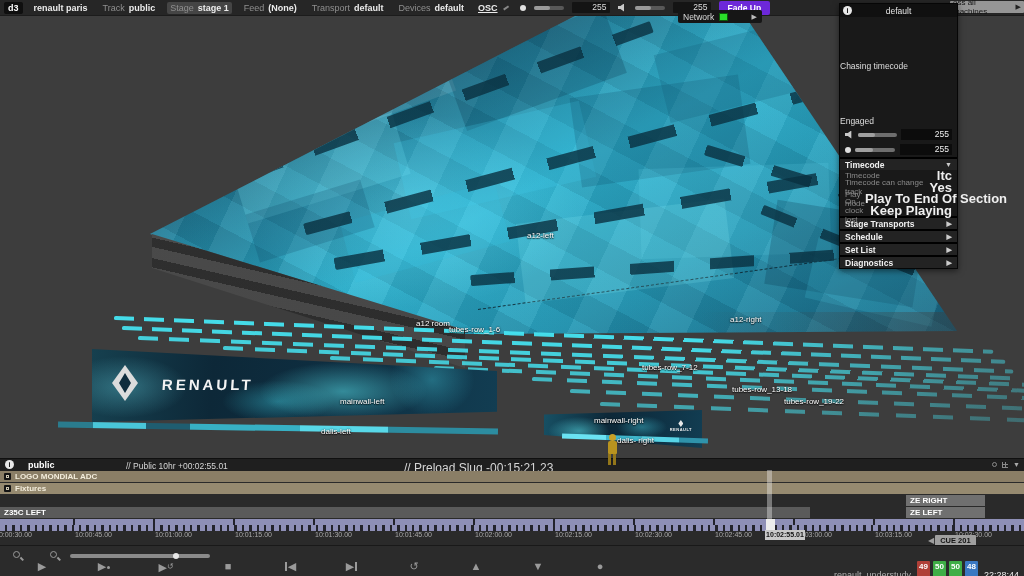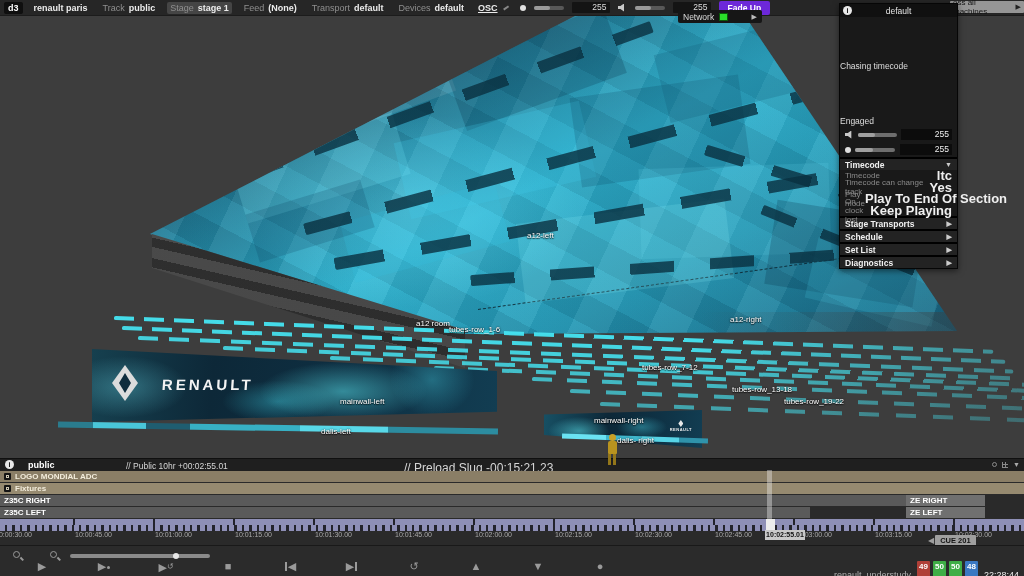--- a/index.html
+++ b/index.html
@@ -377,23 +377,20 @@
             <span class="txt">Fixtures</span>
           </div>
         </div>
         <div class="tlrow" style="top: 12px; width: 1024px;">
           <div class="tlbar tan" style="width: 1024px; background: rgb(138, 126, 102);">
             <span class="layericon"></span>
             <span class="txt">LOGO MONDIAL ADC</span>
           </div>
         </div>
         <div class="tlrow" style="top: 36px; width: 1024px;">
-          <div class="tlbar gray" style="width: 910px; background: rgb(90, 90, 90);">
-            <span class="txt">Z35C RIGHT</span>
-          </div>
           <div class="rblock">ZE RIGHT</div>
         </div>
         <div class="tlrow" style="top: 48px; width: 1024px;">
           <div class="tlbar gray" style="width: 810px; background: rgb(90, 90, 90);">
             <span class="txt">Z35C LEFT</span>
           </div>
           <div class="tltag">
             <span class="layericon"></span>
             <span>Public T</span>
           </div>

